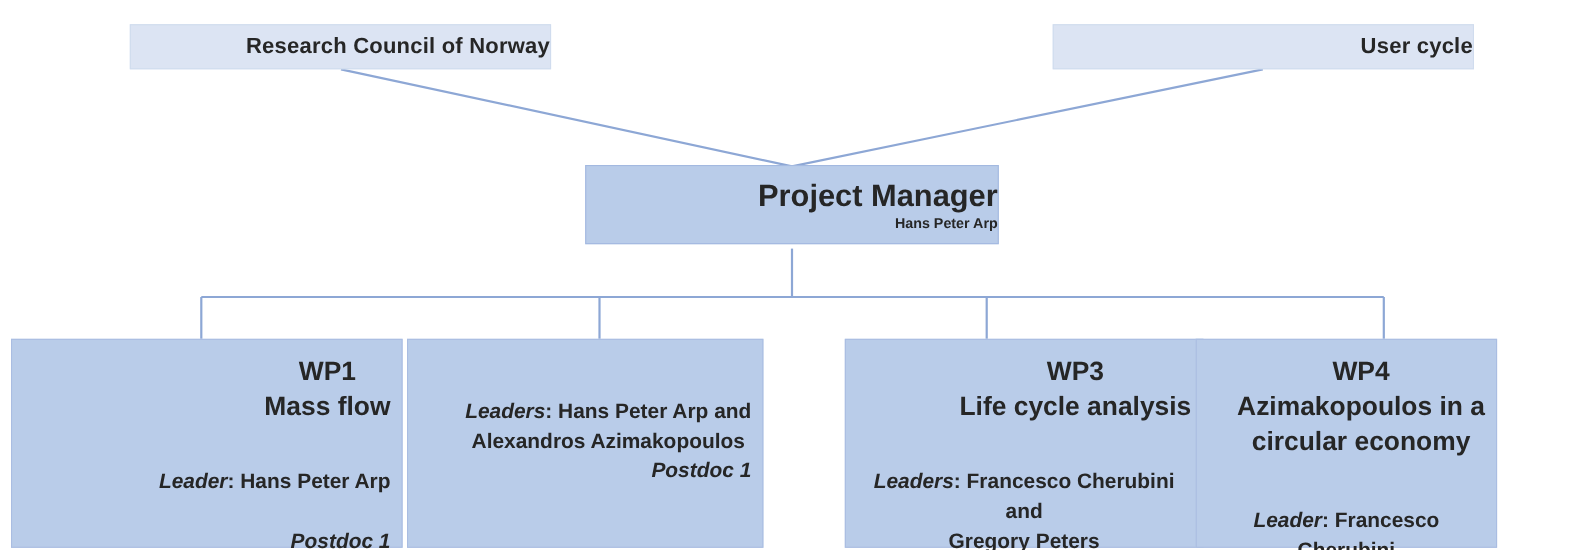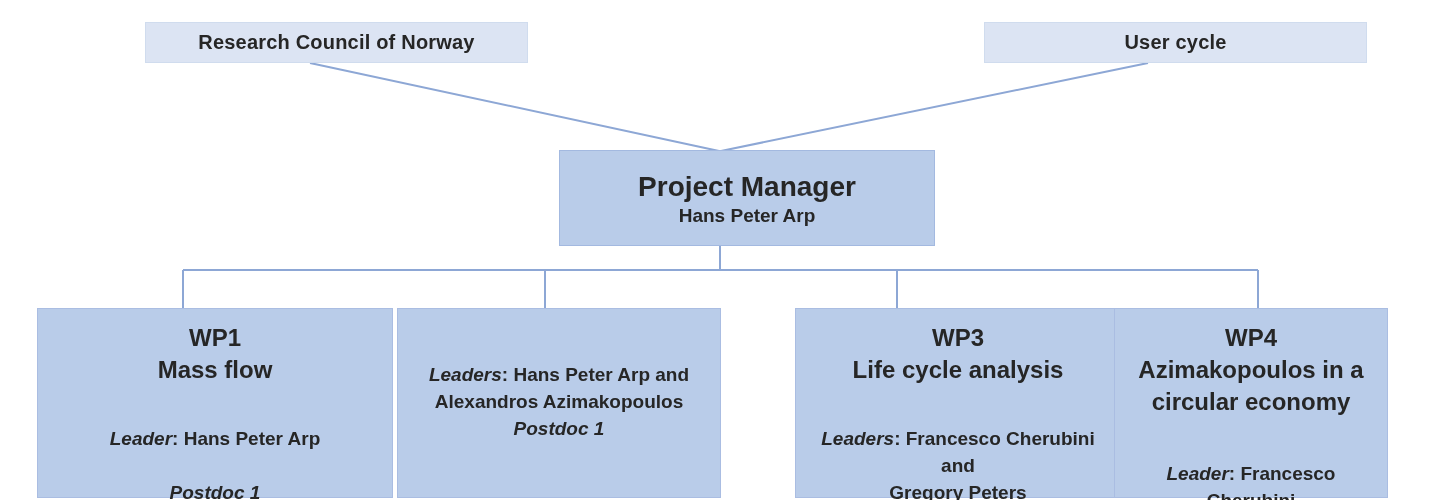--- a/index.html
+++ b/index.html
@@ -16,48 +16,47 @@
     position: absolute;
     left: 0; top: 0;
     width: 1440px; height: 500px;
     pointer-events: none;
   }
   .box {
     position: absolute;
     box-sizing: border-box;
     display: flex;
     flex-direction: column;
-    align-items: center;
+    align-items: flex-end;
     justify-content: center;
     text-align: center;
-    margin-left: 27px;
   }
   .top-box {
     background: #dce4f3;
     border: 1px solid #d0dcee;
     width: 383px;
     height: 41px;
     top: 22px;
     font-size: 20px;
     font-weight: 600;
     letter-spacing: 0.2px;
   }
   #funder-box { left: 118px; }
   #user-group-box { left: 957px; }
   .pm-box {
     left: 532px;
     top: 150px;
     width: 376px;
-    height: 96px;
+    height: 72px;
     background: #b9cce9;
     border: 1px solid #a3b9e0;
     line-height: 1.25;
   }
   .pm-title { font-size: 28px; font-weight: 700; }
-  .pm-name  { font-size: 19px; font-weight: 600; }
+  .pm-name  { font-size: 13px; font-weight: 600; }
   .wp-box {
     top: 308px;
     height: 190px;
     background: #b9cce9;
     border: 1px solid #aabde2;
     justify-content: flex-start;
     padding: 13px 10px 0 10px;
   }
   #wp1-box { left: 10px;   width: 356px; }
   #wp2-box { left: 370px;  width: 324px; }

